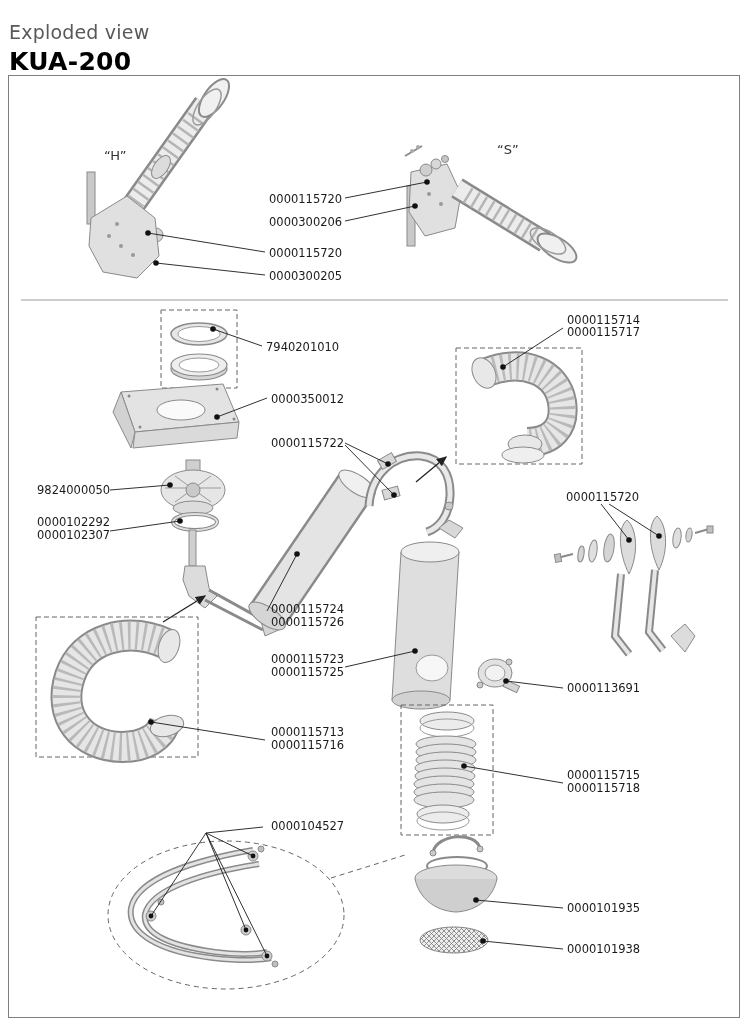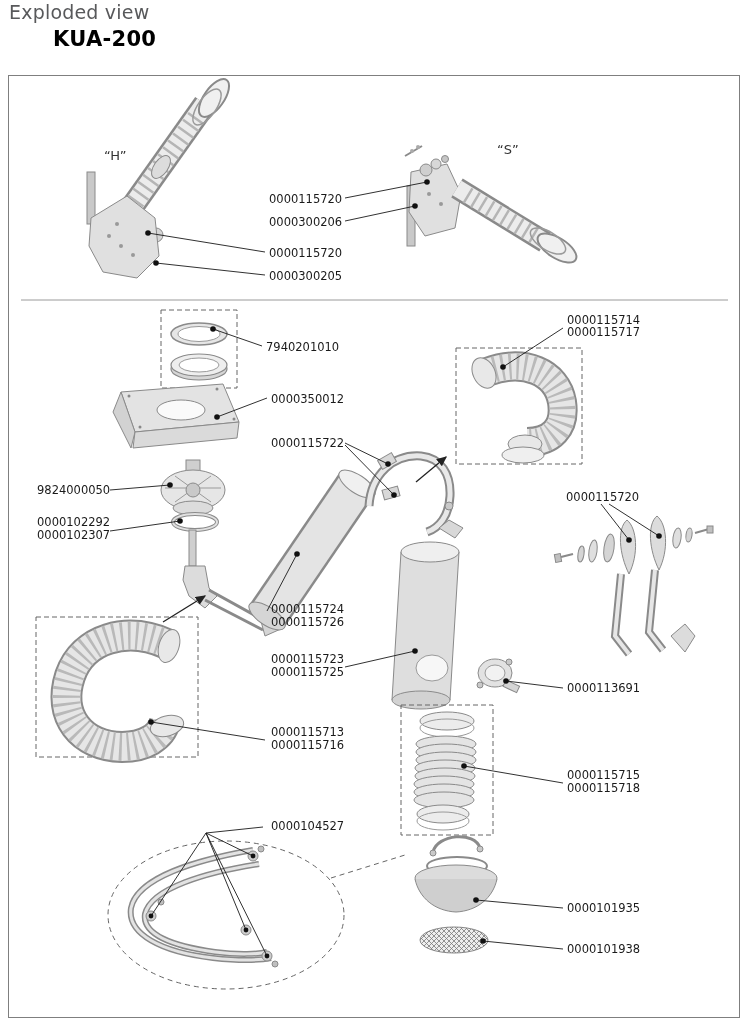--- a/index.html
+++ b/index.html
@@ -4,23 +4,23 @@
 <style>
   * { box-sizing: border-box; }
   html, body { margin: 0; padding: 0; }
   body {
     width: 748px; height: 1026px;
     background: #ffffff;
     font-family: "DejaVu Sans", "Liberation Sans", sans-serif;
     position: relative;
     overflow: hidden;
   }
-  .header { position: absolute; left: 9px; top: 1px; }
+  .header { position: absolute; left: 9px; top: 21px; }
   .subtitle { font-size: 19px; color: #58595b; letter-spacing: 0.2px; }
-  .title { font-size: 21px; font-weight: bold; color: #000; margin-top: 4px; letter-spacing: 0.3px; margin-left: 44px; }
+  .title { font-size: 25px; font-weight: bold; color: #000; margin-top: 4px; letter-spacing: 0.3px; }
   .diagram-frame {
     position: absolute; left: 8px; top: 75px;
     width: 732px; height: 943px;
     border: 1px solid #7f7f7f; background: #fff;
   }
   .diagram-frame svg { display: block; width: 730px; height: 941px; }
   svg text {
     font-family: "DejaVu Sans", "Liberation Sans", sans-serif;
     font-size: 11.5px; fill: #1a1a1a;
   }

